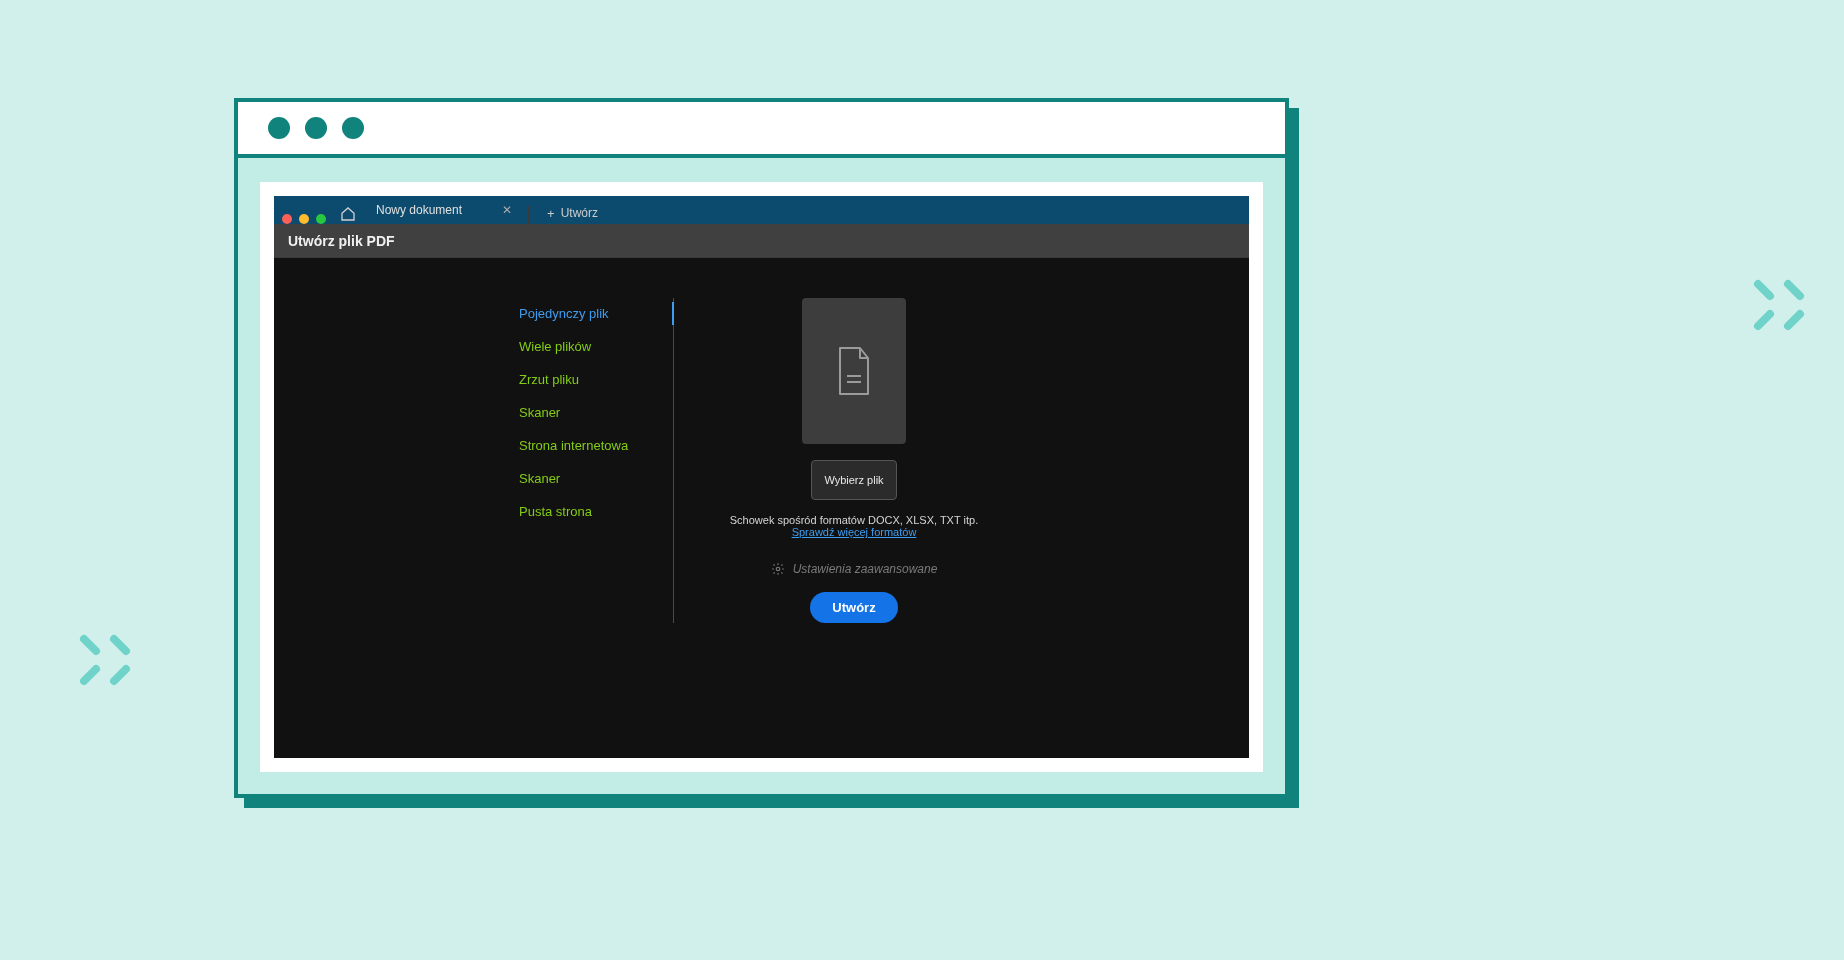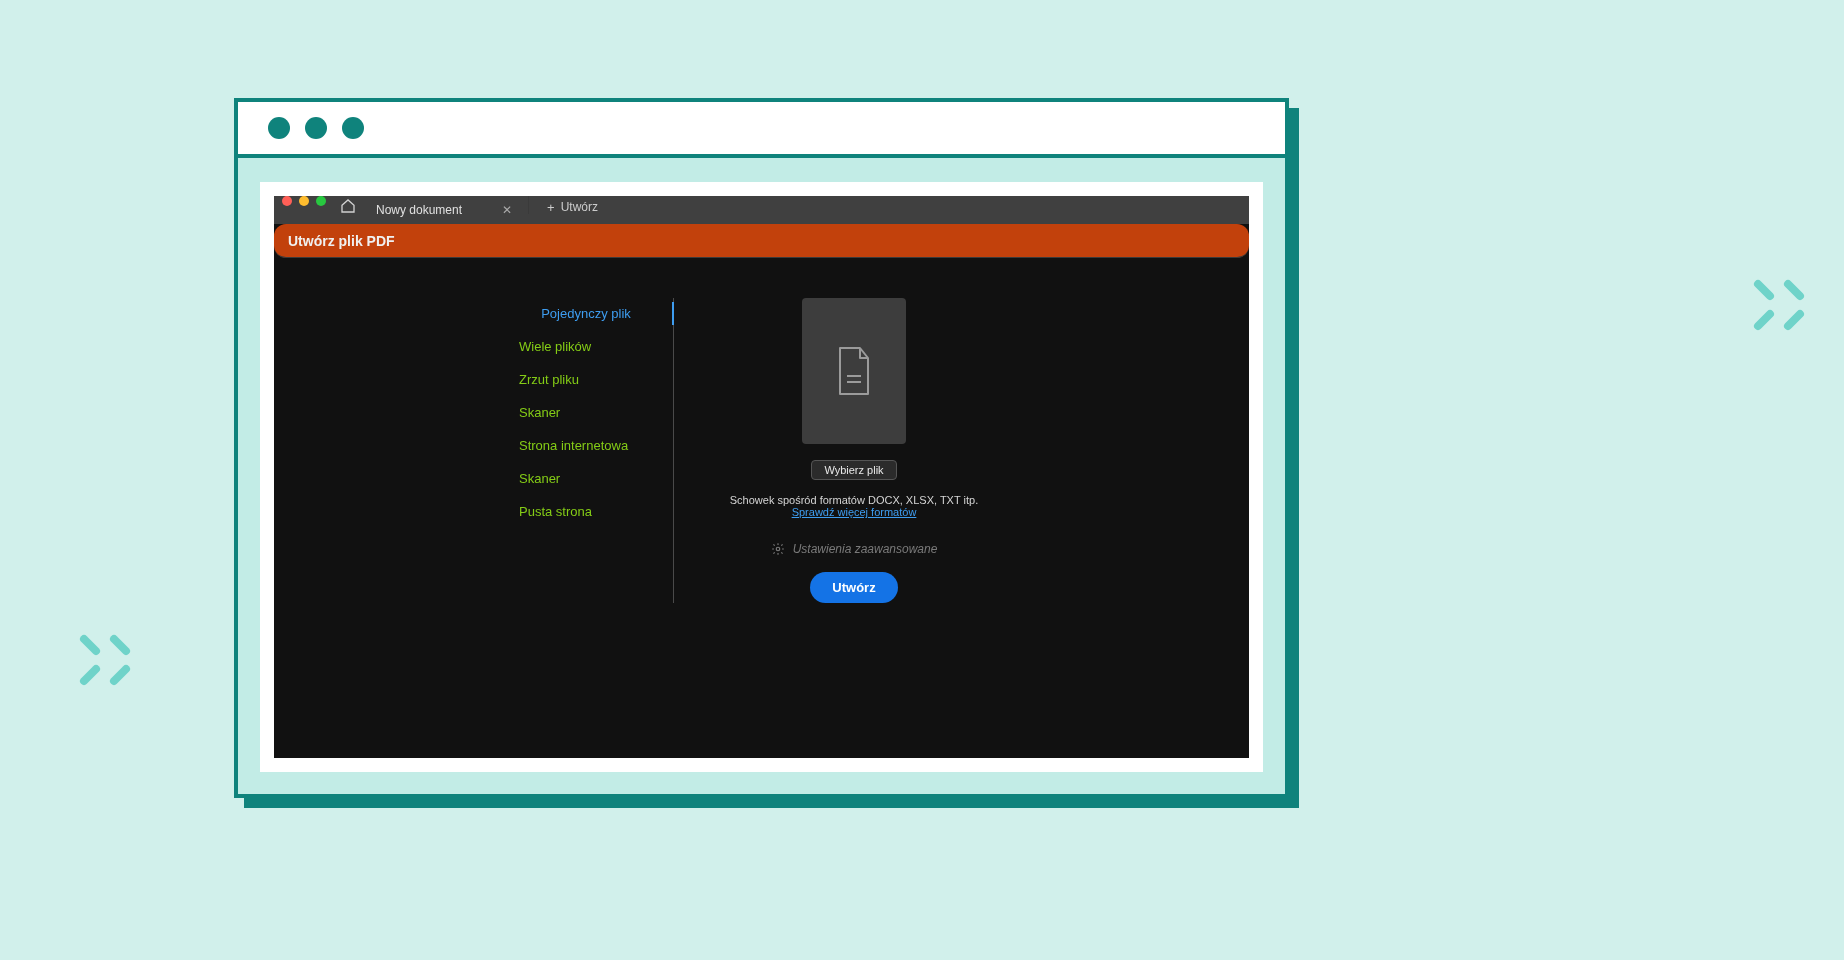--- a/index.html
+++ b/index.html
@@ -71,24 +71,24 @@
     height: 100%;
     background: #111111;
     color: #e8e8e8;
     display: flex;
     flex-direction: column;
     font-size: 13px;
   }
 
   
   .app-tabbar {
-    background: #404040;
+    background: #0c4a6e;
     height: 28px;
     display: flex;
-    align-items: flex-start;
+    align-items: flex-end;
     padding: 0 8px;
     gap: 6px;
   }
   .traffic-lights { display: flex; gap: 7px; align-items: center; margin-right: 4px;}
   .tl { width: 10px; height: 10px; border-radius: 50%; }
   .tl.red { background: #ff5f57; }
   .tl.yellow { background: #febc2e; }
   .tl.green { background: #28c840; }
   .home-btn {
     width: 24px;
@@ -116,30 +116,29 @@
     padding: 0 12px;
     height: 22px;
     color: #ccc;
     font-size: 12px;
     border-radius: 4px;
   }
   .new-tab .plus { font-size: 13px; line-height: 1; }
 
   
   .app-toolbar {
-    background: #c2410c;
+    background: #404040;
     height: 34px;
     display: flex;
     align-items: center;
     padding: 0 14px;
     color: #f0f0f0;
     font-weight: 600;
     font-size: 14px;
     border-bottom: 1px solid #3a3a3a;
-    border-radius: 12px;
   }
 
   
   .app-main {
     flex: 1;
     background: #111111;
     display: flex;
     flex-direction: column;
     align-items: center;
     overflow: hidden;
@@ -166,21 +165,20 @@
     padding-top: 8px;
     padding-bottom: 8px;
   }
   .source-item {
     color: #84cc16;
     cursor: pointer;
     position: relative;
   }
   .source-item.active {
     color: #3e9df0;
-    text-align: center;
   }
   .source-item.active::after {
     content:"";
     position:absolute;
     right:-21px;
     top:-4px;
     bottom:-4px;
     width:2px;
     background:#3e9df0;
   }
@@ -200,21 +198,21 @@
     align-items: center;
     justify-content: center;
     margin-bottom: 16px;
   }
   .file-drop svg { width: 40px; height: 50px; }
   .select-file-btn {
     background: #2b2b2b;
     border: 1px solid #555;
     color: #e8e8e8;
     font-size: 11px;
-    padding: 3px 12px;
+    padding: 13px 12px;
     border-radius: 4px;
     cursor: pointer;
   }
   .hint-text {
     margin-top: 14px;
     font-size: 11px;
     color: #d5d5d5;
     text-align: center;
   }
   .more-link {

